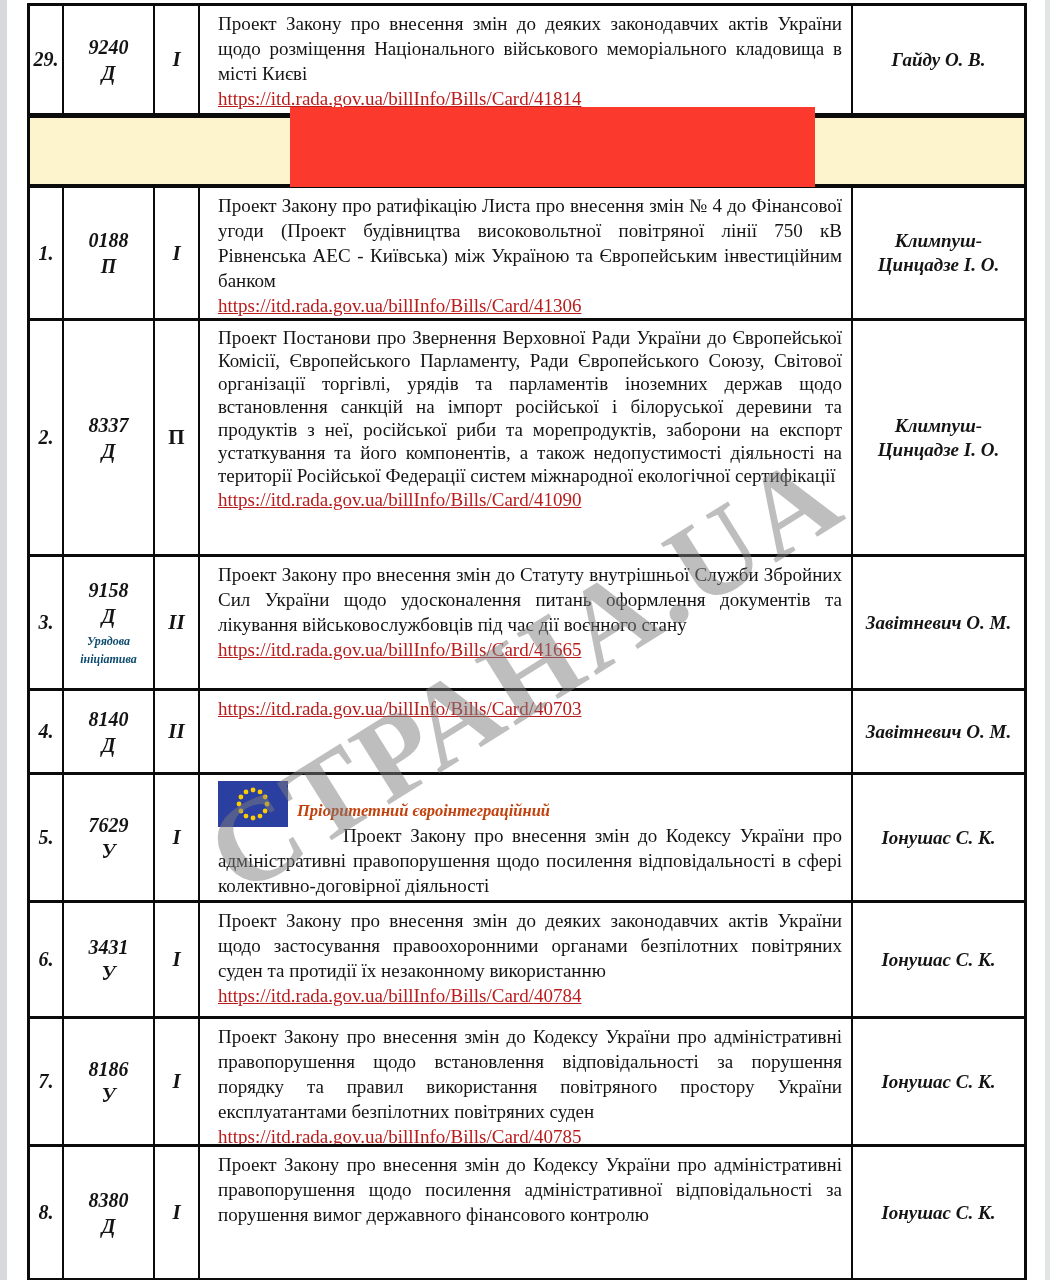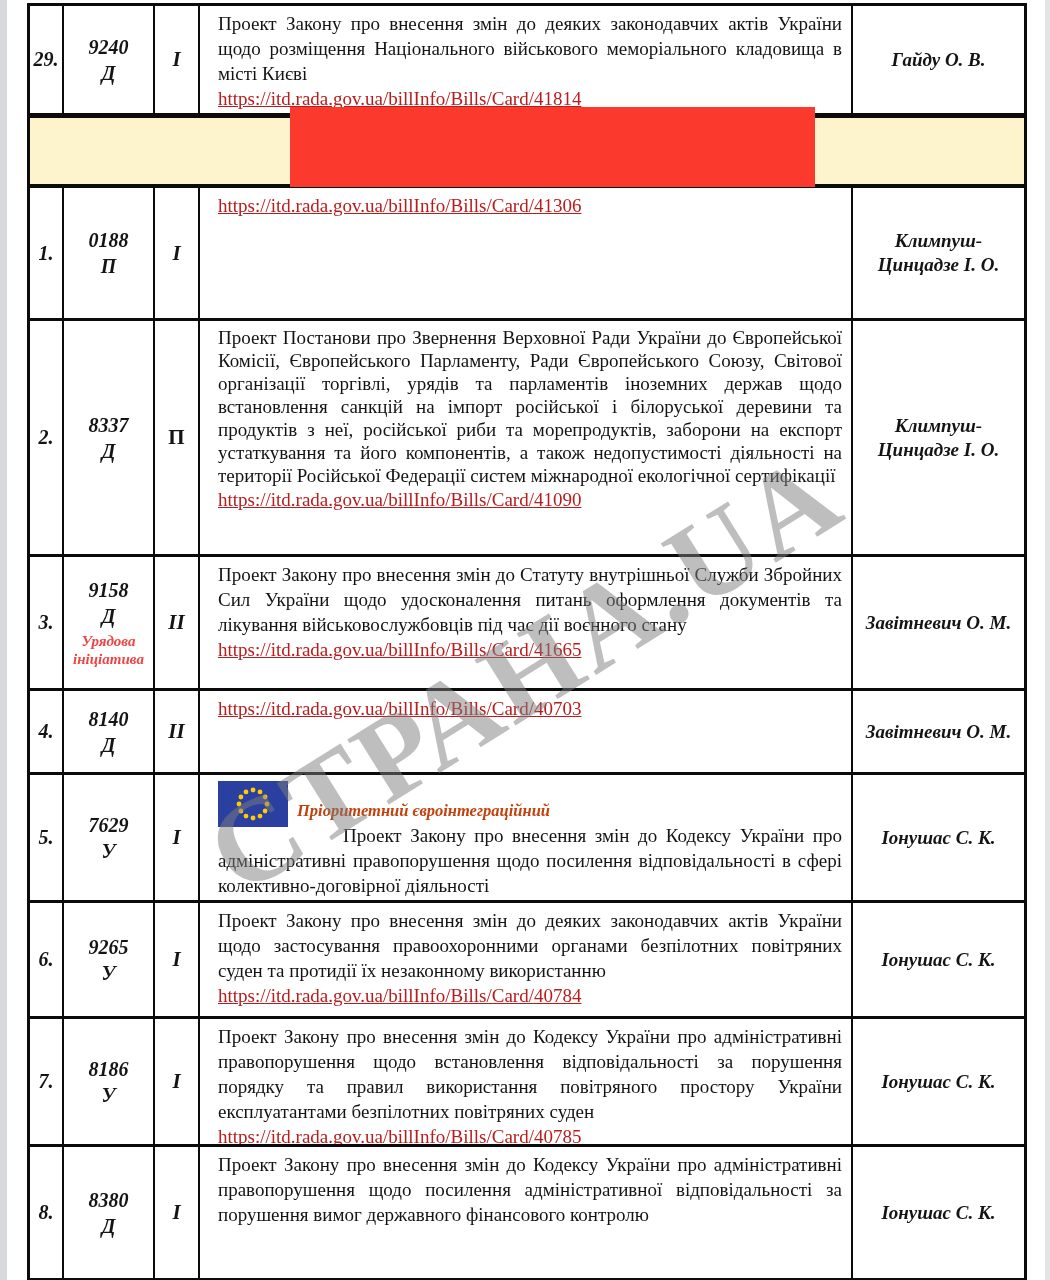--- a/index.html
+++ b/index.html
@@ -27,21 +27,21 @@
   .num,.bill,.reading,.author{
     display:flex;flex-direction:column;align-items:center;justify-content:center;
     text-align:center;font-weight:bold;font-style:italic;
   }
   .num{font-size:20px;}
   .bill{font-size:20px;line-height:26px;}
   .reading{font-size:21px;}
   .reading.upright{font-style:normal;}
   .author{font-size:19px;line-height:24px;padding:12px 7px;}
   .bill .note{
-    font-size:15px;line-height:18px;color:#ef4444;margin-top:3px;font-weight:bold;font-style:italic;
+    font-size:12px;line-height:18px;color:#0c4a6e;margin-top:3px;font-weight:bold;font-style:italic;
   }
   .desc{padding:5px 9px 0 18px;}
   .dtext{
     font-size:19px;line-height:25px;text-align:justify;
   }
   .tight .dtext{line-height:23px;}
   .durl{
     display:inline-block;font-size:19px;line-height:25px;color:#b91c1c;
     text-decoration:underline;cursor:pointer;
   }
@@ -94,20 +94,21 @@
   <div class="band-row"></div>
 
   <div class="trow" style="height:133px">
     <div class="cell num">1.</div>
     <div class="cell bill">
       <div>0188</div>
       <div>П</div>
     </div>
     <div class="cell reading">І</div>
     <div class="cell desc">
+      <div class="dtext">Проект Закону про ратифікацію Листа про внесення змін № 4 до Фінансової угоди (Проект будівництва високовольтної повітряної лінії 750 кВ Рівненська АЕС - Київська) між Україною та Європейським інвестиційним банком</div>
       <a class="durl">https://itd.rada.gov.ua/billInfo/Bills/Card/41306</a>
     </div>
     <div class="cell author">Климпуш-Цинцадзе І. О.</div>
   </div>
 
   <div class="trow tight" style="height:236px">
     <div class="cell num">2.</div>
     <div class="cell bill">
       <div>8337</div>
       <div>Д</div>
@@ -175,21 +176,21 @@
       </svg>
       <div class="eu-label">Пріоритетний євроінтеграційний</div>
       <div class="dtext">Проект Закону про внесення змін до Кодексу України про адміністративні правопорушення щодо посилення відповідальності в сфері колективно-договірної діяльності</div>
     </div>
     <div class="cell author">Іонушас С. К.</div>
   </div>
 
   <div class="trow" style="height:116px">
     <div class="cell num">6.</div>
     <div class="cell bill">
-      <div>9265</div>
+      <div>3431</div>
       <div>У</div>
     </div>
     <div class="cell reading">І</div>
     <div class="cell desc">
       <div class="dtext">Проект Закону про внесення змін до деяких законодавчих актів України щодо застосування правоохоронними органами безпілотних повітряних суден та протидії їх незаконному використанню</div>
       <a class="durl">https://itd.rada.gov.ua/billInfo/Bills/Card/40784</a>
     </div>
     <div class="cell author">Іонушас С. К.</div>
   </div>
 

